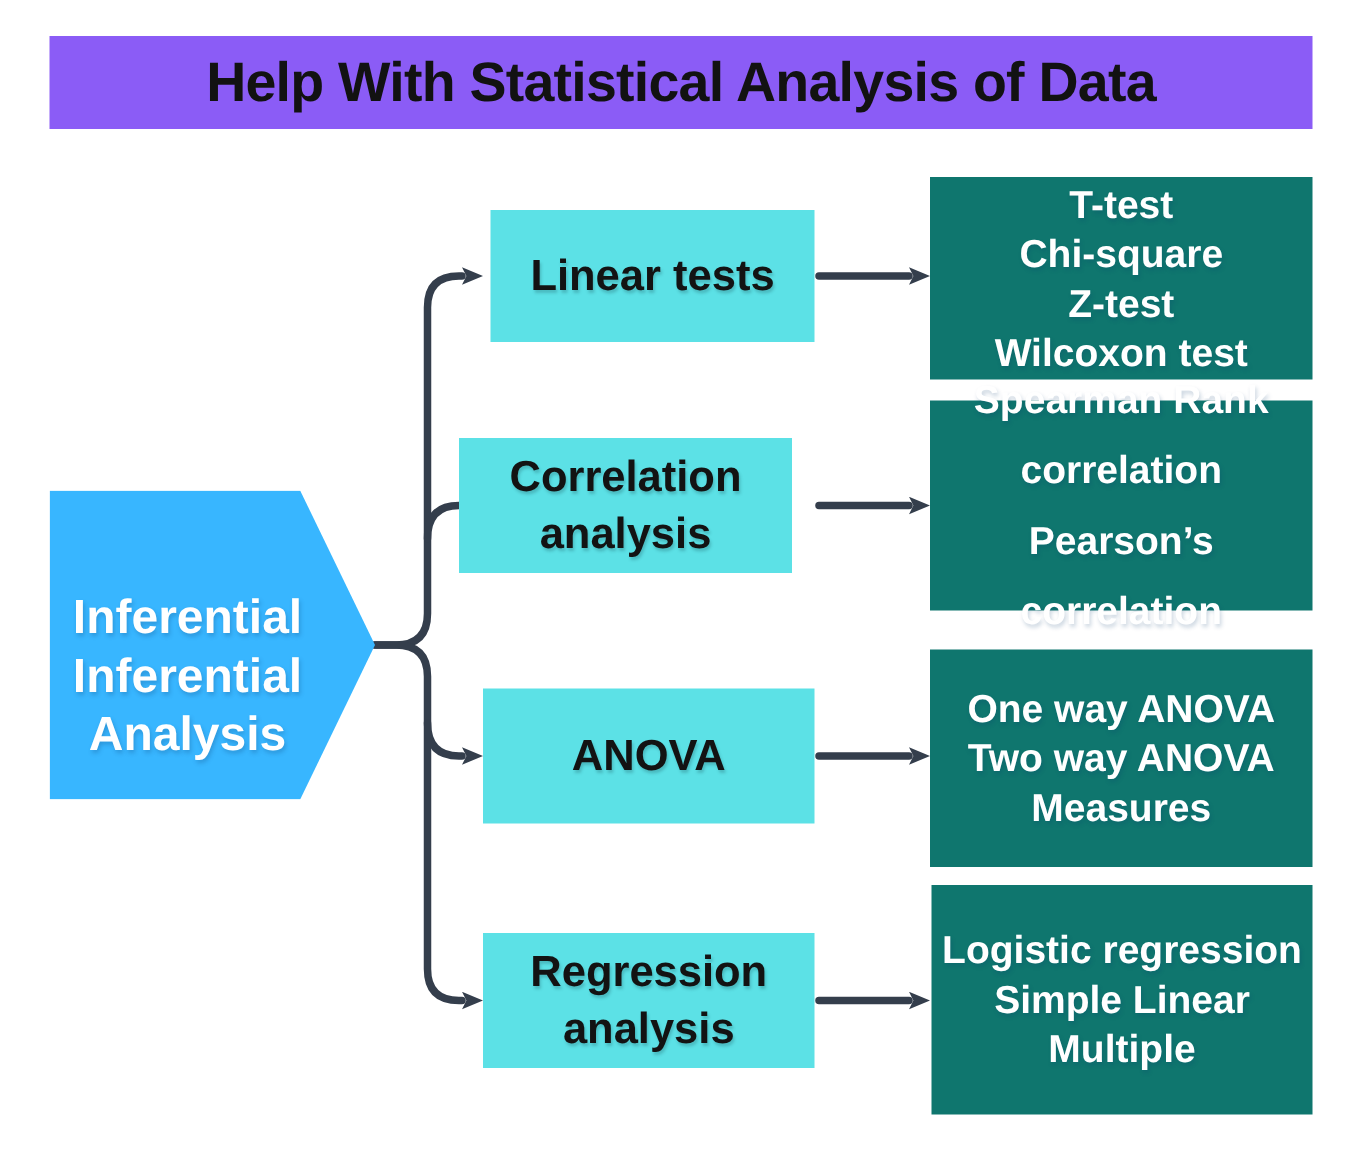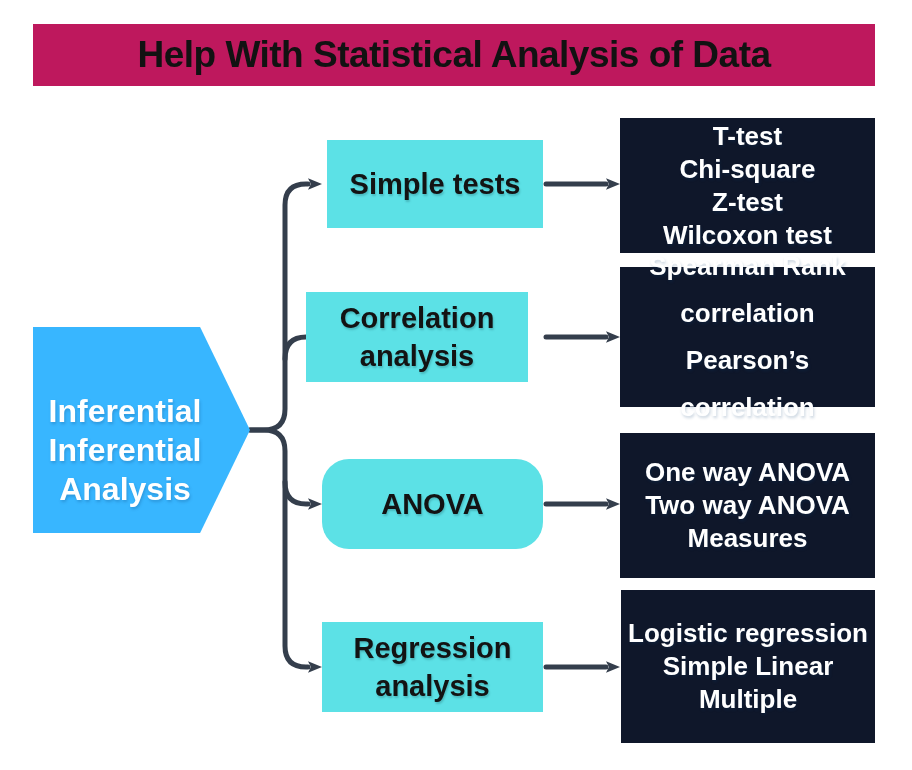--- a/index.html
+++ b/index.html
@@ -5,21 +5,21 @@
   html,body{margin:0;padding:0;background:#ffffff;}
   .stage{
     position:relative;
     width:912px;height:770px;
     background:#ffffff;
     font-family:"Liberation Sans", sans-serif;
     overflow:hidden;
   }
   .banner{
     position:absolute;left:33px;top:24px;width:842px;height:62px;
-    background:#be185d;
+    background:#8b5cf6;
     display:flex;align-items:center;justify-content:center;
   }
   .banner h1{
     margin:0;font-size:37px;font-weight:700;letter-spacing:-0.5px;
     color:#121212;white-space:nowrap;
   }
   .connectors{position:absolute;left:0;top:0;width:912px;height:770px;}
   .root-node{
     position:absolute;left:33px;top:327px;width:217px;height:206px;
     background:#38B6FF;
@@ -34,24 +34,24 @@
   .mid-box{
     position:absolute;background:#5CE1E6;
     display:flex;align-items:center;justify-content:center;text-align:center;
   }
   .mid-box .label{
     color:#131313;font-size:29px;font-weight:700;line-height:38px;
     text-shadow:1px 2px 2px rgba(20,70,80,0.25);
   }
   .mid-1{left:327px;top:140px;width:216px;height:88px;}
   .mid-2{left:306px;top:292px;width:222px;height:90px;}
-  .mid-3{left:322px;top:459px;width:221px;height:90px;border-radius:27px;}
+  .mid-3{left:322px;top:459px;width:221px;height:90px;}
   .mid-4{left:322px;top:622px;width:221px;height:90px;}
   .right-box{
-    position:absolute;background:#0f172a;
+    position:absolute;background:#0f766e;
     display:flex;flex-direction:column;align-items:center;justify-content:center;
     text-align:center;
   }
   .right-box .item{
     color:#ffffff;font-size:26px;font-weight:700;line-height:33px;
     white-space:nowrap;text-shadow:1px 2px 3px rgba(10,60,110,0.22);
   }
   .rb-1{left:620px;top:118px;width:255px;height:135px;}
   .rb-2{left:620px;top:267px;width:255px;height:140px;gap:14px;}
   .rb-3{left:620px;top:433px;width:255px;height:145px;}
@@ -89,21 +89,21 @@
     </g>
   </svg>
 
   <div class="root-node">
     <div class="line">Inferential</div>
     <div class="line">Inferential</div>
     <div class="line">Analysis</div>
   </div>
 
   <div class="mid-box mid-1">
-    <div class="label">Simple tests</div>
+    <div class="label">Linear tests</div>
   </div>
   <div class="mid-box mid-2">
     <div class="label">Correlation analysis</div>
   </div>
   <div class="mid-box mid-3">
     <div class="label">ANOVA</div>
   </div>
   <div class="mid-box mid-4">
     <div class="label">Regression analysis</div>
   </div>

